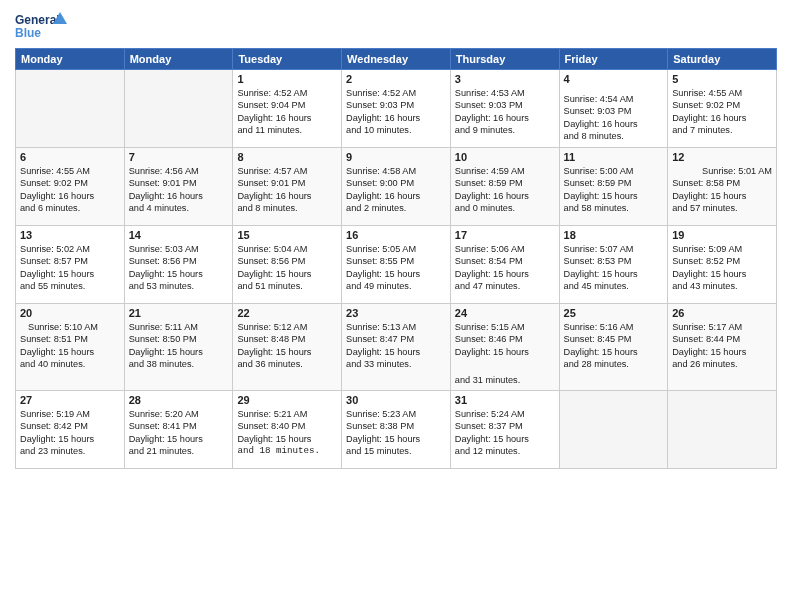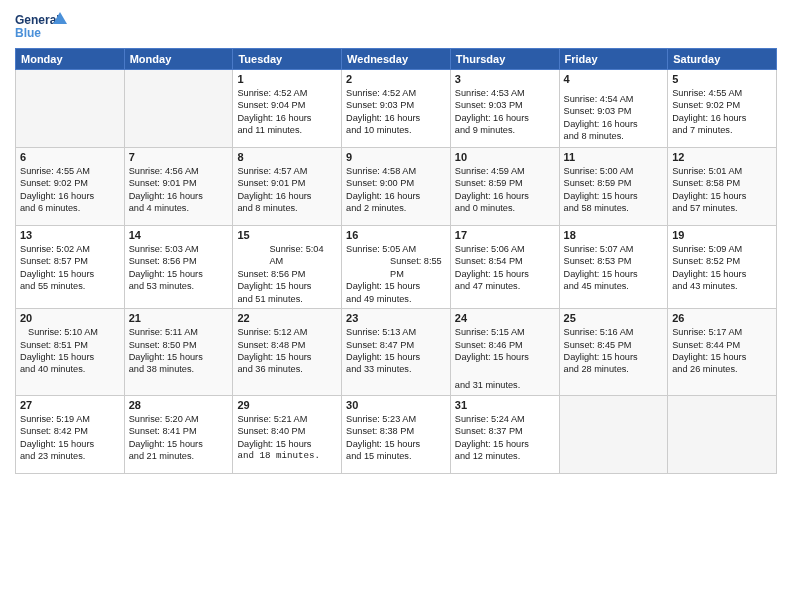--- a/index.html
+++ b/index.html
@@ -187,21 +187,21 @@
           </td>
           <td>
             <span class="day-number">11</span>
             <span style="display: block; line-height: 1.35;">Sunrise: 5:00 AM</span>
             <span style="display: block; line-height: 1.35;">Sunset: 8:59 PM</span>
             <span style="display: block; line-height: 1.35;">Daylight: 15 hours</span>
             <span style="display: block; line-height: 1.35;">and 58 minutes.</span>
           </td>
           <td>
             <span class="day-number">12</span>
-            <span style="display: block; line-height: 1.35;">Sunrise: 5:01 AM</span>
+            <span style="display: block; line-height: 1.35; text-align: right;">Sunrise: 5:01 AM</span>
             <span style="display: block; line-height: 1.35;">Sunset: 8:58 PM</span>
             <span style="display: block; line-height: 1.35;">Daylight: 15 hours</span>
             <span style="display: block; line-height: 1.35;">and 57 minutes.</span>
           </td>
         </tr>
         <tr>
           <td>
             <span class="day-number">13</span>
             <span style="display: block; line-height: 1.35;">Sunrise: 5:02 AM</span>
             <span style="display: block; line-height: 1.35;">Sunset: 8:57 PM</span>
@@ -210,29 +210,29 @@
           </td>
           <td>
             <span class="day-number">14</span>
             <span style="display: block; line-height: 1.35;">Sunrise: 5:03 AM</span>
             <span style="display: block; line-height: 1.35;">Sunset: 8:56 PM</span>
             <span style="display: block; line-height: 1.35;">Daylight: 15 hours</span>
             <span style="display: block; line-height: 1.35;">and 53 minutes.</span>
           </td>
           <td>
             <span class="day-number">15</span>
-            <span style="display: block; line-height: 1.35; margin-left: 32px;">Sunrise: 5:04 AM</span>
+            <span style="display: block; line-height: 1.35;">Sunrise: 5:04 AM</span>
             <span style="display: block; line-height: 1.35;">Sunset: 8:56 PM</span>
             <span style="display: block; line-height: 1.35;">Daylight: 15 hours</span>
             <span style="display: block; line-height: 1.35;">and 51 minutes.</span>
           </td>
           <td>
             <span class="day-number">16</span>
             <span style="display: block; line-height: 1.35;">Sunrise: 5:05 AM</span>
-            <span style="display: block; line-height: 1.35; margin-left: 44px;">Sunset: 8:55 PM</span>
+            <span style="display: block; line-height: 1.35;">Sunset: 8:55 PM</span>
             <span style="display: block; line-height: 1.35;">Daylight: 15 hours</span>
             <span style="display: block; line-height: 1.35;">and 49 minutes.</span>
           </td>
           <td>
             <span class="day-number">17</span>
             <span style="display: block; line-height: 1.35;">Sunrise: 5:06 AM</span>
             <span style="display: block; line-height: 1.35;">Sunset: 8:54 PM</span>
             <span style="display: block; line-height: 1.35;">Daylight: 15 hours</span>
             <span style="display: block; line-height: 1.35;">and 47 minutes.</span>
           </td>

